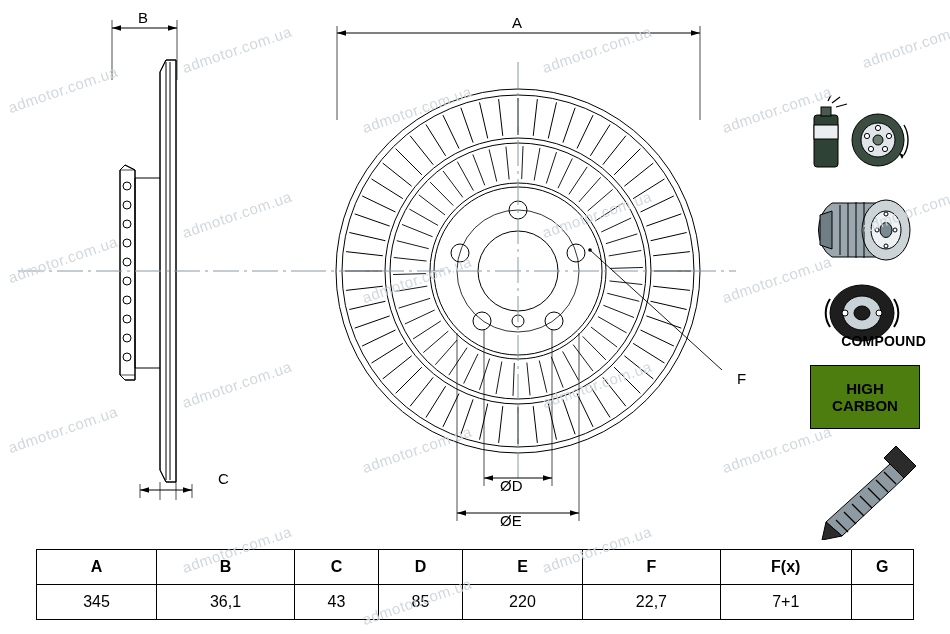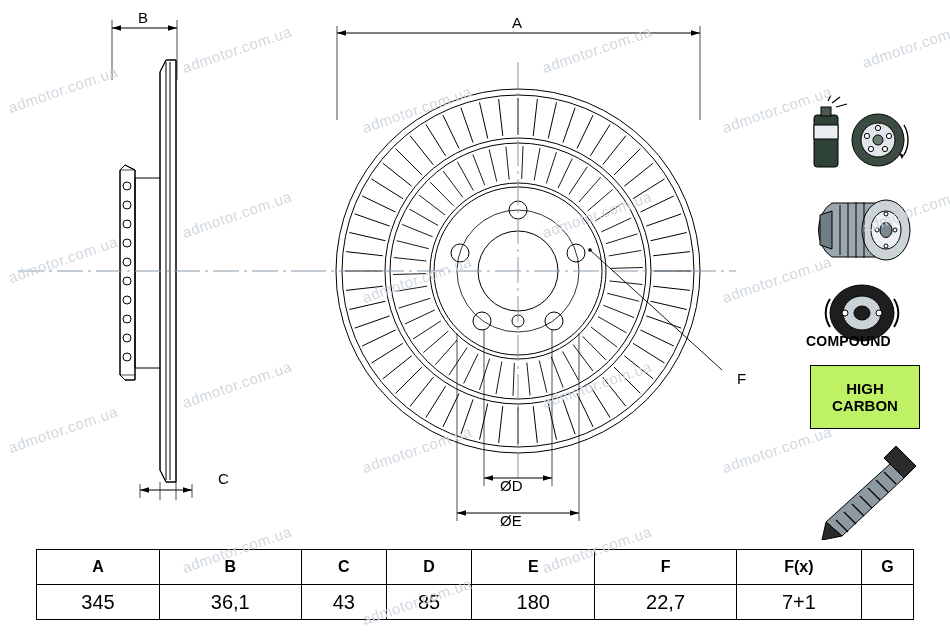--- a/index.html
+++ b/index.html
@@ -12,32 +12,32 @@
   .wm{position:absolute;color:#cfd6dd;font-size:15px;letter-spacing:.5px;white-space:nowrap;
       transform:rotate(-19deg);transform-origin:left top;opacity:.95;}
 
   
   .draw{position:absolute;left:0;top:0;z-index:2;}
 
   
   .icons{position:absolute;left:800px;top:95px;width:140px;z-index:3;}
   .icon-box{position:relative;margin-bottom:6px;}
 
-  .compound-label{position:absolute;left:806px;top:333px;width:120px;text-align:left;
+  .compound-label{position:absolute;left:806px;top:333px;width:120px;text-align:right;
       font-size:14px;font-weight:bold;letter-spacing:.2px;z-index:4;}
 
   .hc-box{position:absolute;left:810px;top:365px;width:108px;height:62px;border:1px solid #000;
-      background:#bef264;z-index:4;display:flex;flex-direction:column;align-items:center;
+      background:#4d7c0f;z-index:4;display:flex;flex-direction:column;align-items:center;
       justify-content:center;line-height:1.15;}
   .hc-box div{font-size:15px;font-weight:bold;}
 
   
   table.dims{position:absolute;left:36px;top:549px;width:878px;border-collapse:collapse;z-index:4;
       background:#fff;}
-  table.dims td{border:1px solid #000;height:32px;text-align:center;font-size:20px;}
+  table.dims td{border:1px solid #000;height:32px;text-align:center;font-size:16px;}
   table.dims tr.head td{font-weight:bold;font-size:16px;}
 
   text{font-family:"Liberation Sans", sans-serif;}
 </style>
 </head>
 <body>
 
 <div class="stage">
 
   <div class="wm-layer" id="wmLayer">
@@ -384,21 +384,21 @@
         <td>E</td>
         <td>F</td>
         <td>F(x)</td>
         <td>G</td>
       </tr>
       <tr>
         <td>345</td>
         <td>36,1</td>
         <td>43</td>
         <td>85</td>
-        <td>180</td>
+        <td>220</td>
         <td>22,7</td>
         <td>7+1</td>
         <td></td>
       </tr>
     </tbody>
   </table>
 
 </div>
 
 </body></html>

